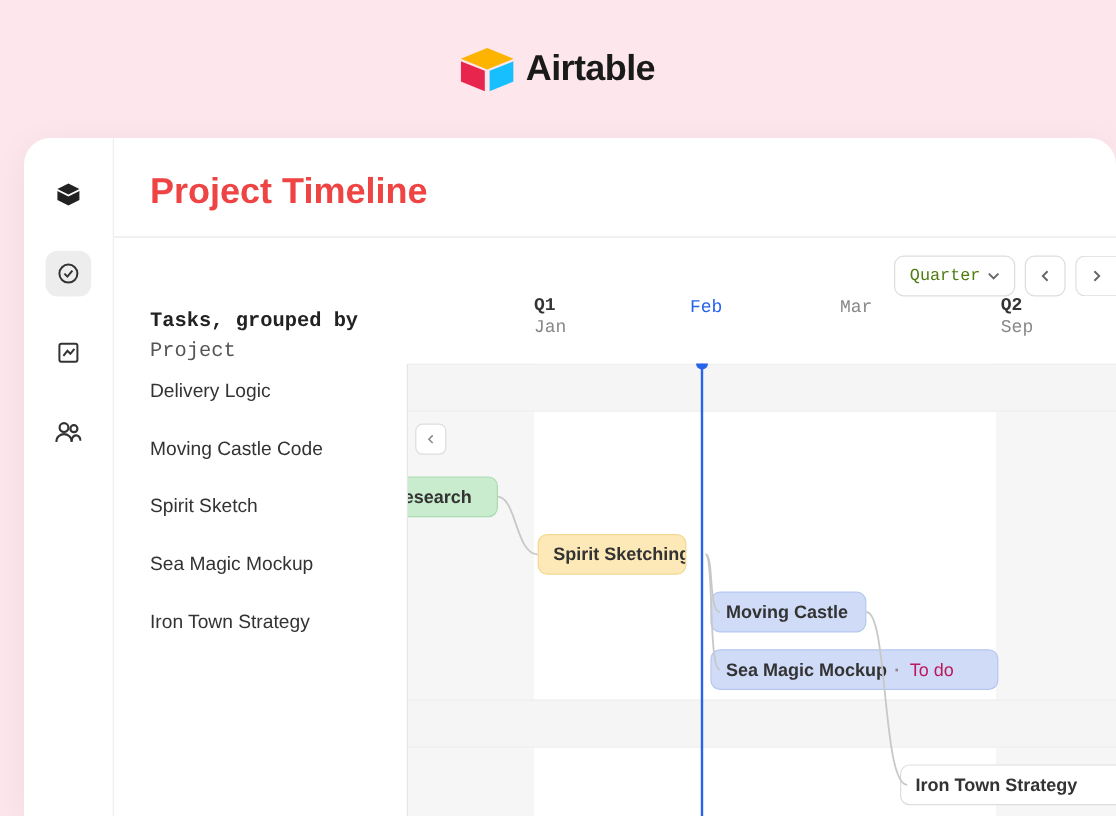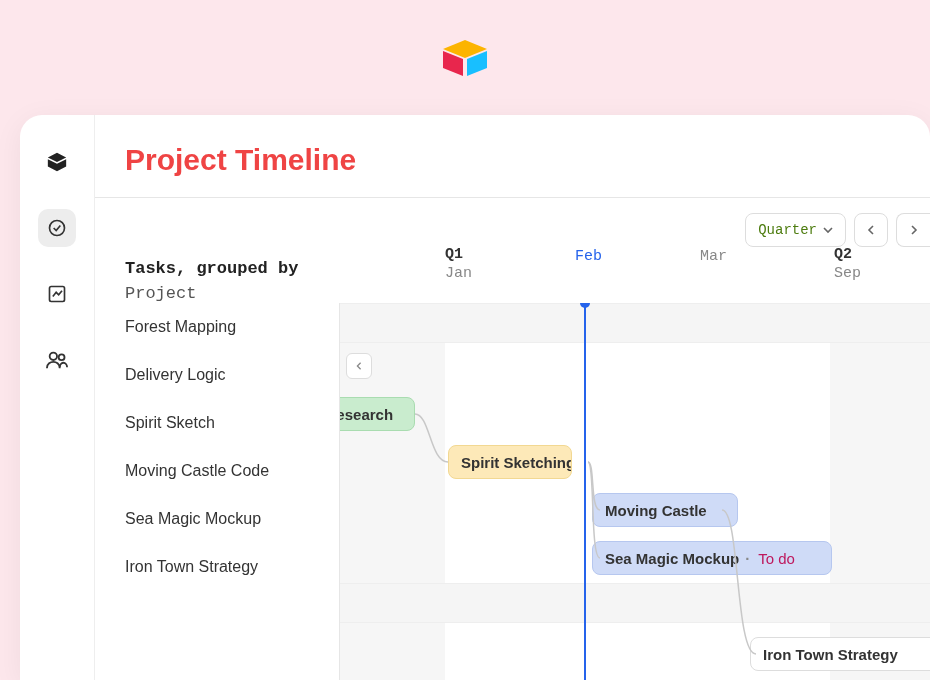--- a/index.html
+++ b/index.html
@@ -214,20 +214,21 @@
 </head>
 <body>
 
 <div class="banner">
   <div class="brand-logo">
     <svg width="44" height="36" viewBox="0 0 44 36">
       <polygon points="22,0 44,9 22,18 0,9" fill="#fcb400"></polygon>
       <polygon points="0,11 20,19 20,36 0,28" fill="#e8264d"></polygon>
       <polygon points="24,19 44,11 44,28 24,36" fill="#18bfff"></polygon>
     </svg>
+    <span class="brand-text">Airtable</span>
   </div>
 </div>
 
 <div class="app-window">
   <div class="sidebar">
     <div class="sidebar-item">
       <svg width="22" height="22" viewBox="0 0 24 24">
           <path d="M12 2 L22 7 L12 12 L2 7 Z M2 9 L12 14 L12 22 L2 17 Z M22 9 L22 17 L12 22 L12 14 Z" fill="#222"></path>
         </svg>
     </div>
@@ -330,49 +331,46 @@
               <path d="M7 1 L3 5 L7 9" stroke="#888" stroke-width="1.6" fill="none"></path>
             </svg>
         </div>
 
         <div class="bar green" style="left:-75px;width:150px;top:94px">
           <span>Market research</span>
         </div>
         <div class="bar yellow" style="left:108px;width:124px;top:142px">
           <span>Spirit Sketching</span>
         </div>
-        <div class="bar blue" style="left:252px;width:146px;top:190px">
+        <div class="bar blue" style="left:252px;width:130px;top:190px">
           <span>Moving Castle</span>
         </div>
         <div class="bar blue" style="left:252px;width:240px;top:238px">
           <span>Sea Magic Mockup</span>
             <span class="dot">·</span>
             <span class="status">To do</span>
         </div>
         <div class="bar white" style="left:410px;width:190px;top:334px">
           <span>Iron Town Strategy</span>
         </div>
 
         <div class="now-line" style="left:244px">
           <div class="now-dot"></div>
         </div>
       </div>
 
       <div class="left-col">
         <div class="task-row">
-            <span>Forest Mapping</span>
-          </div>
-        <div class="task-row">
             <span>Delivery Logic</span>
           </div>
         <div class="task-row">
+            <span>Moving Castle Code</span>
+          </div>
+        <div class="task-row">
             <span>Spirit Sketch</span>
-          </div>
-        <div class="task-row">
-            <span>Moving Castle Code</span>
           </div>
         <div class="task-row">
             <span>Sea Magic Mockup</span>
           </div>
 
         <div class="task-row">
             <span>Iron Town Strategy</span>
           </div>
       </div>
     </div>

